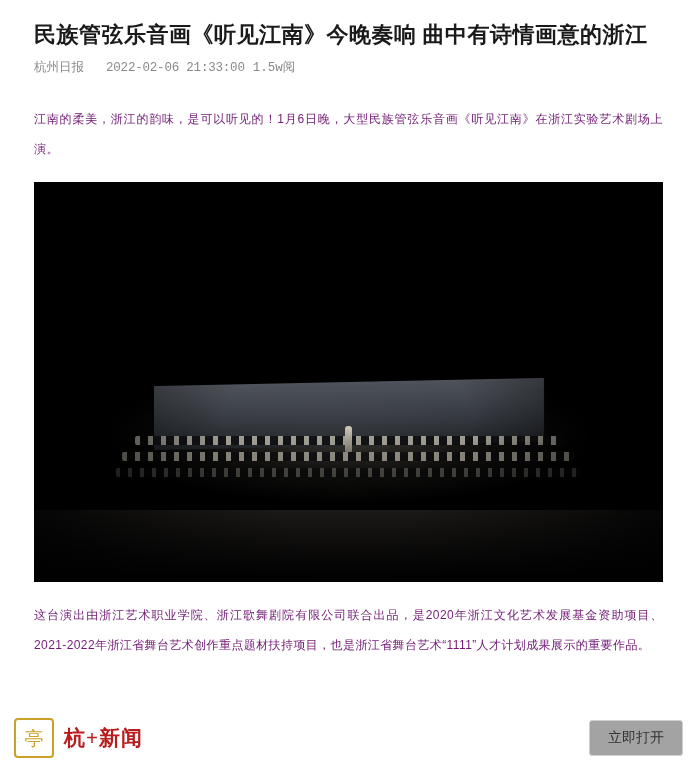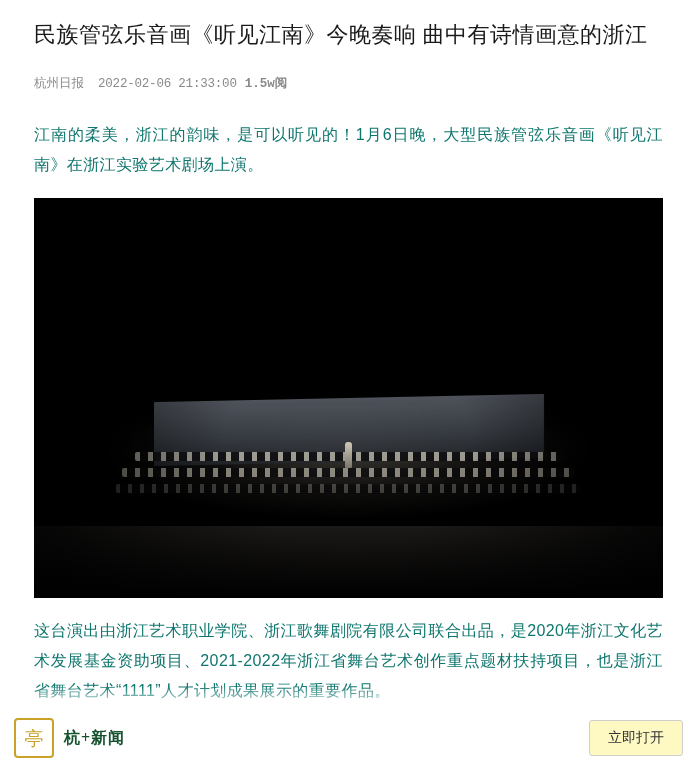--- a/index.html
+++ b/index.html
@@ -16,53 +16,52 @@
     position: relative;
   }
   .article {
     padding: 18px 34px 0 34px;
     box-sizing: border-box;
   }
   .headline {
     font-family: "Liberation Serif", serif;
     font-size: 22px;
     line-height: 34px;
-    font-weight: normal;
+    font-weight: bold;
     color: #1a1a1a;
     letter-spacing: 0.5px;
-    margin: 0 0 22px 0;
+    margin: 0 0 6px 0;
   }
   .meta {
     font-size: 12.5px;
     color: #8a8a8a;
     line-height: 19px;
     margin-bottom: 26px;
   }
   .meta-line {
     white-space: nowrap;
   }
   .meta-source {
-    margin-right: 14px;
+    margin-right: 22px;
   }
   .meta-time {
     font-family: "Liberation Mono", monospace;
     letter-spacing: -0.2px;
   }
   .meta-reads {
     margin-left: 8px;
     font-family: "Liberation Mono", monospace;
-    font-weight: bold;
   }
   .meta-authors span {
     margin-right: 12px;
   }
   .para {
-    font-size: 16px;
+    font-size: 12px;
     line-height: 30px;
-    color: #0f766e;
+    color: #701a75;
     letter-spacing: 0.4px;
     margin: 0 0 18px 0;
     text-align: justify;
   }
   .figure {
     width: 100%;
     height: 400px;
     margin: 6px 0 18px 0;
     position: relative;
     background: #000000;
@@ -166,29 +165,29 @@
     justify-content: center;
     color: #c9a227;
     font-family: "Liberation Serif", serif;
     font-size: 19px;
     line-height: 1;
     flex: 0 0 auto;
   }
   .app-name {
     margin-left: 10px;
     font-family: "Liberation Serif", serif;
-    font-size: 16px;
+    font-size: 21px;
     font-weight: bold;
-    color: #14532d;
+    color: #b91c1c;
     letter-spacing: 1px;
   }
   .spacer { flex: 1 1 auto; }
   .open-btn {
     border: 1px solid #cfcfcf;
-    background: #fef9c3;
+    background: #a3a3a3;
     color: #333333;
     font-size: 14px;
     padding: 8px 18px;
     border-radius: 3px;
     cursor: pointer;
     font-family: "Liberation Sans", sans-serif;
   }
 </style>
 </head>
 <body>

